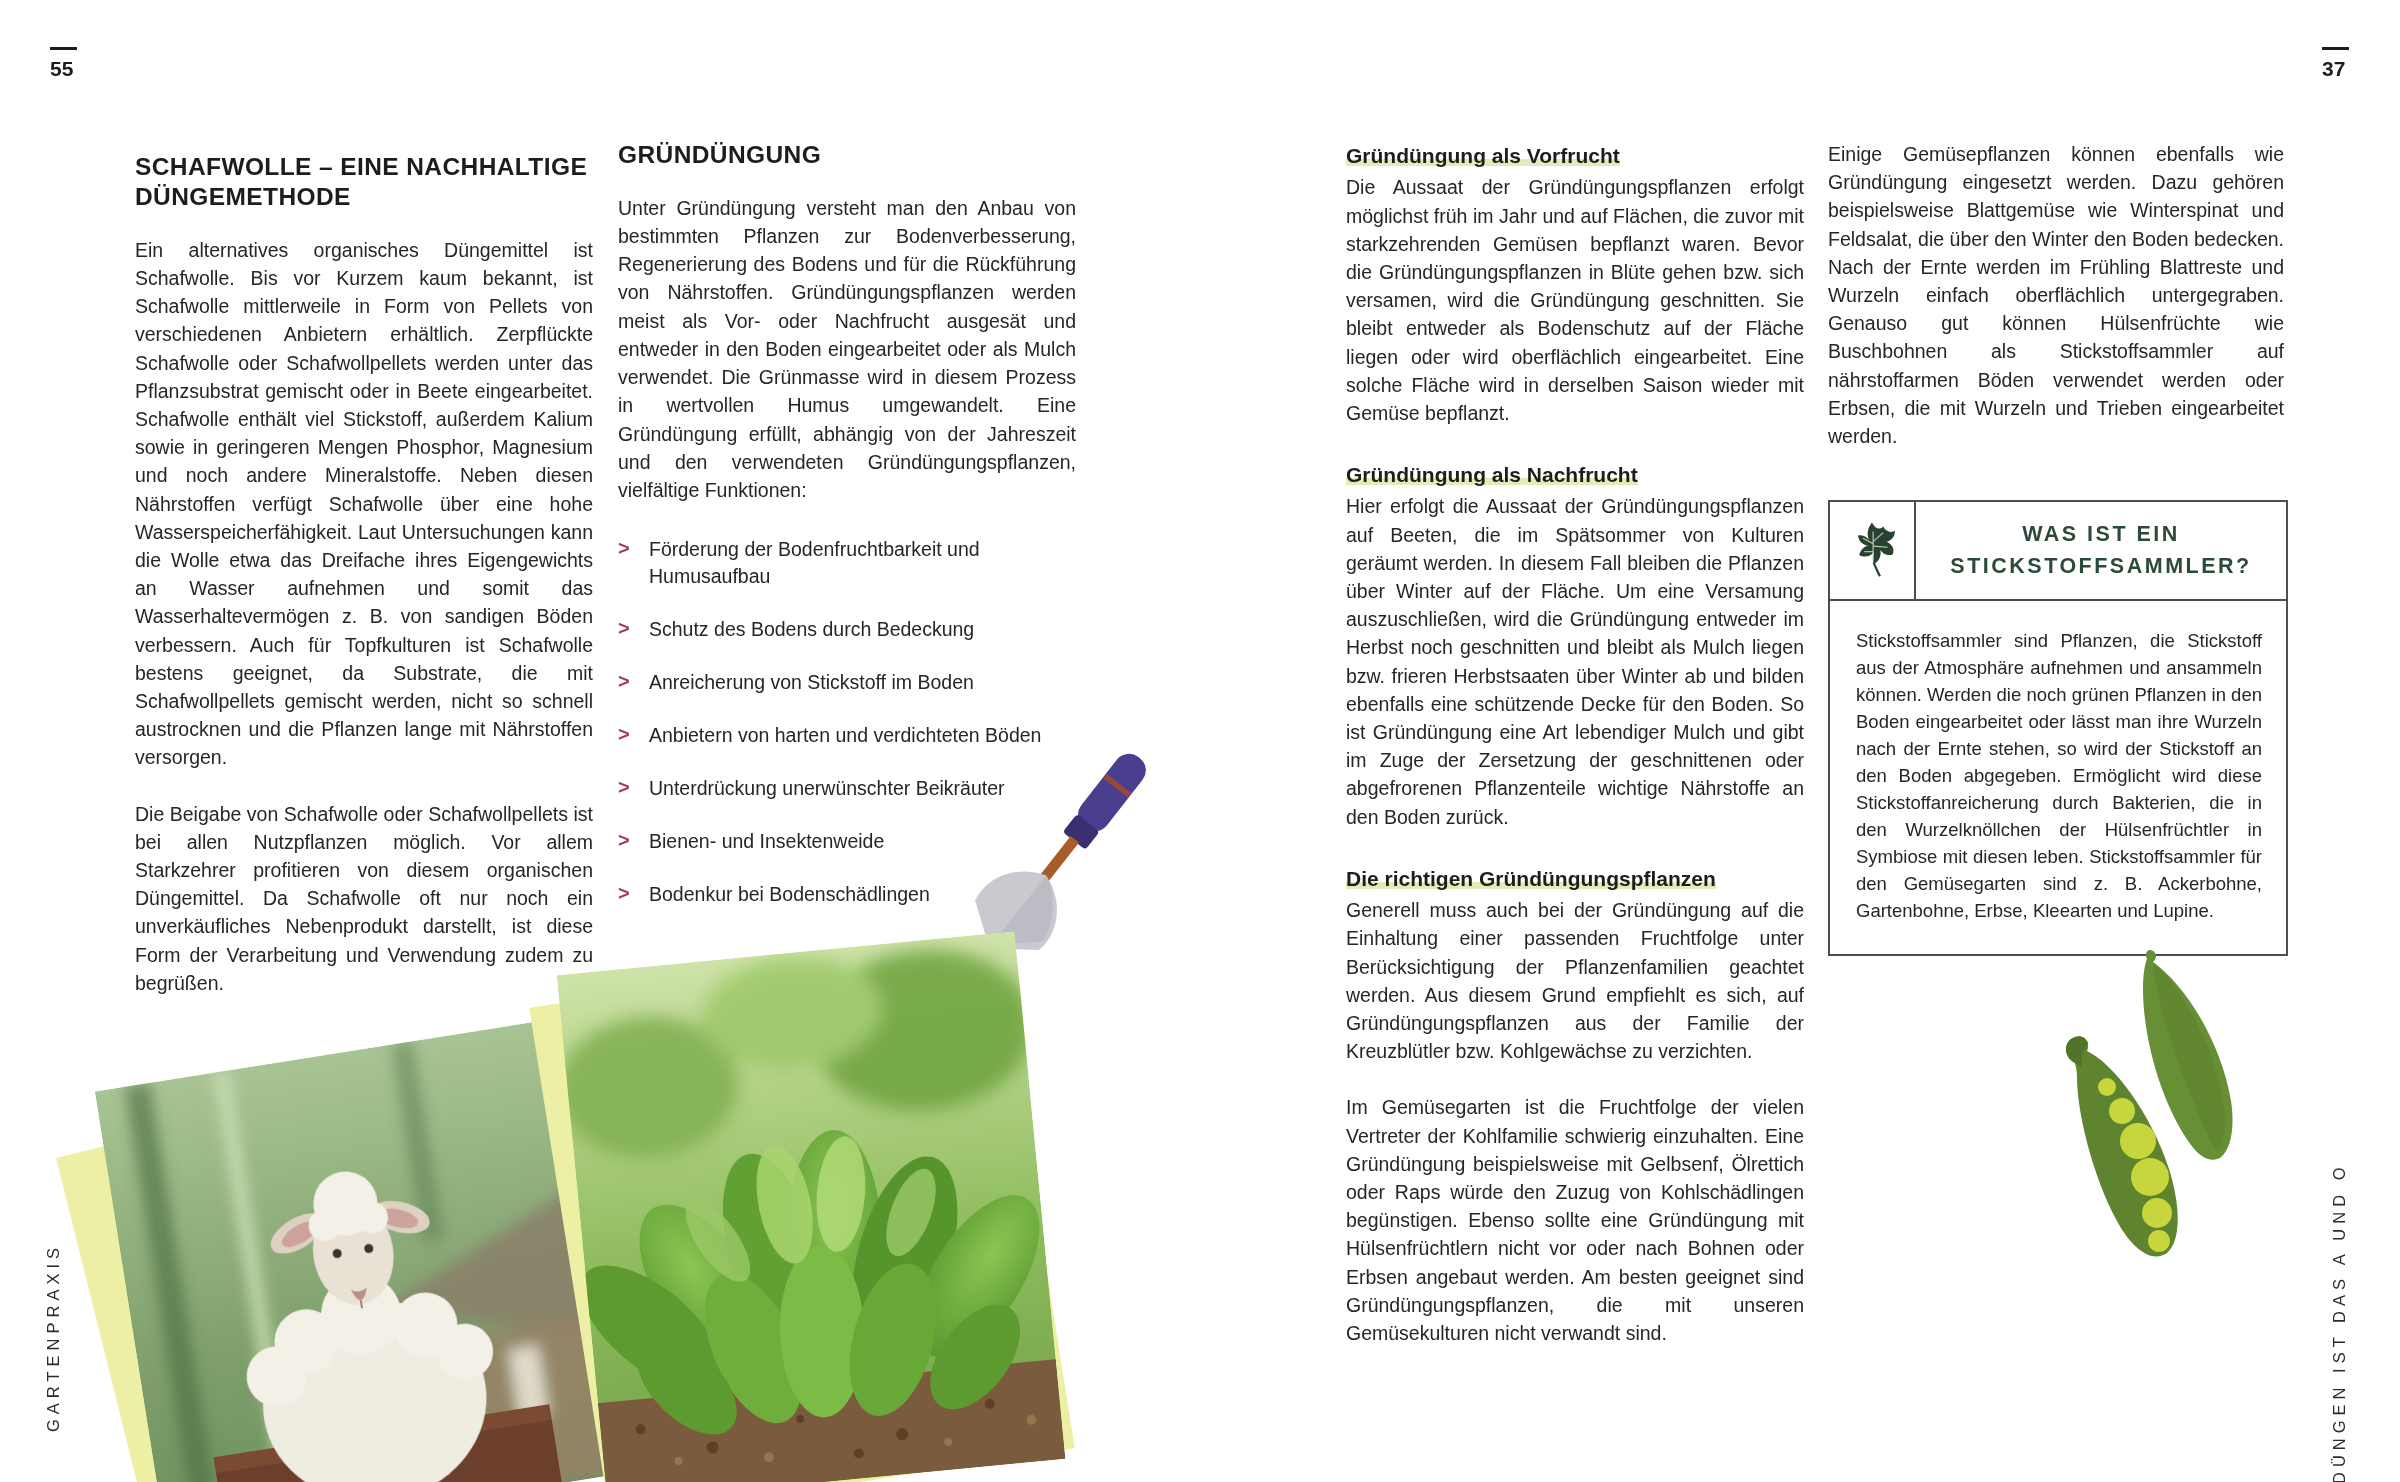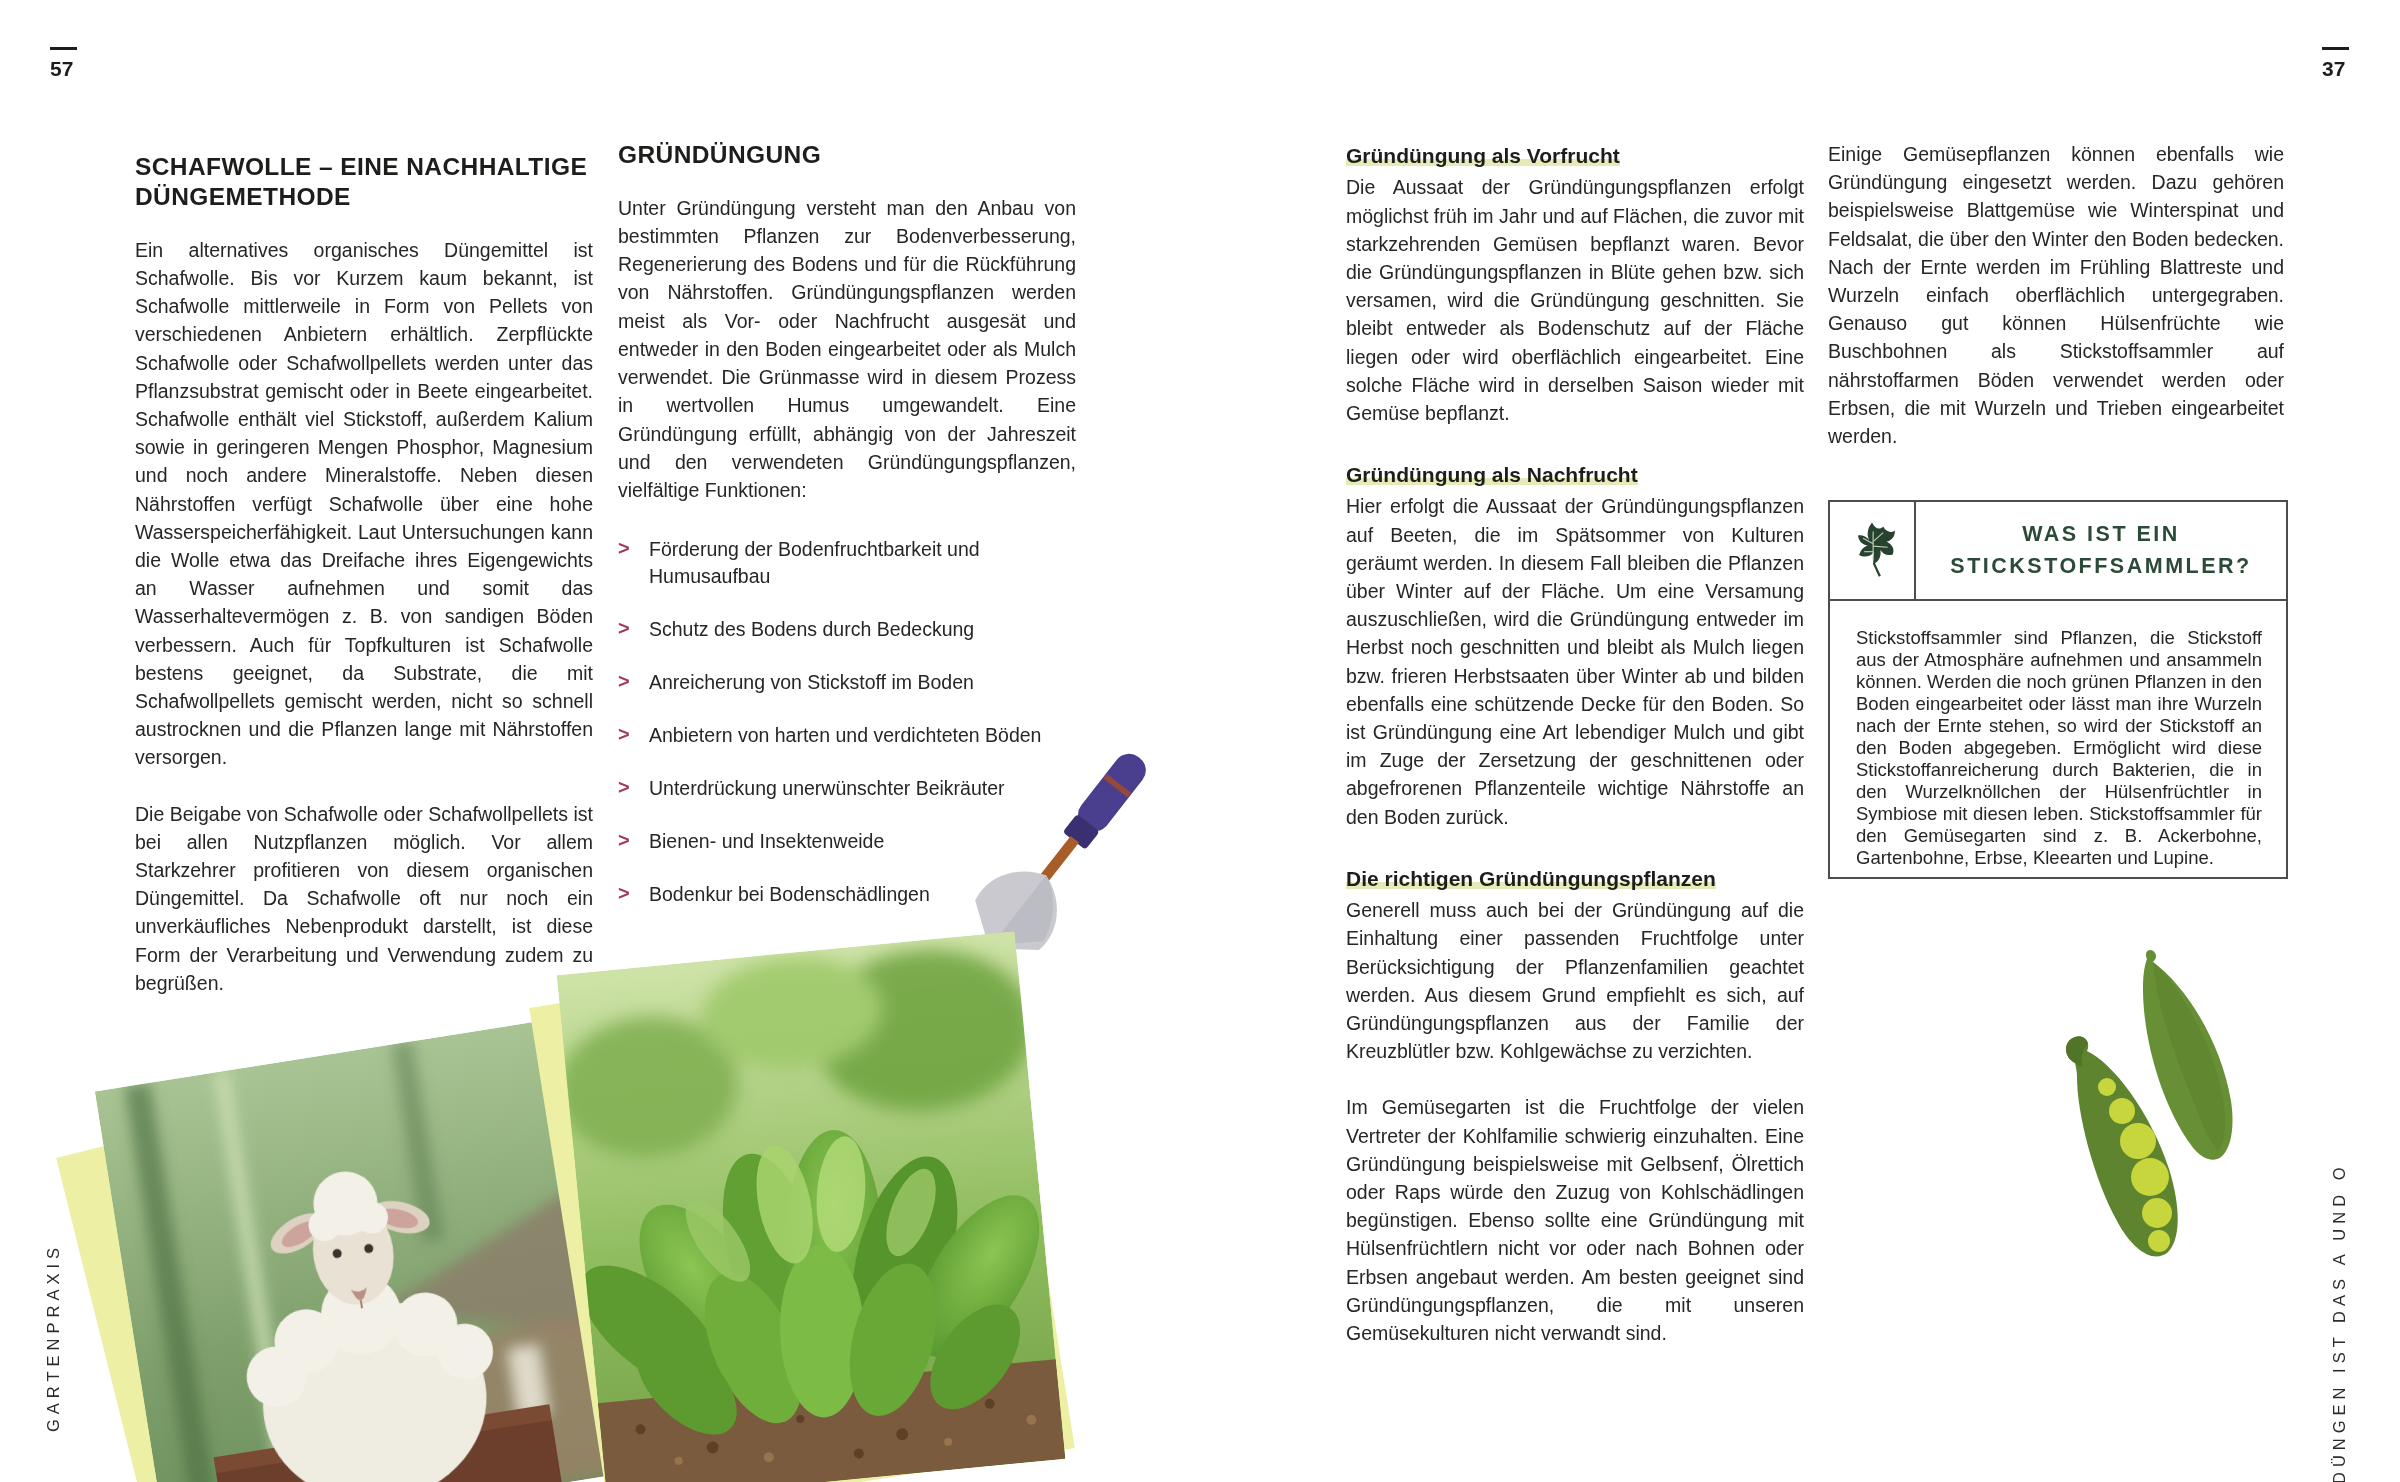--- a/index.html
+++ b/index.html
@@ -51,39 +51,39 @@
   }
   
   .infobox{position:absolute;left:1828px;top:500px;width:456px;border:2px solid #4d4d4d;background:#fff;}
   .infobox-header{display:flex;border-bottom:2px solid #4d4d4d;align-items:stretch;}
   .infobox-leafcell{width:84px;border-right:2px solid #4d4d4d;display:flex;align-items:center;justify-content:center;}
   .infobox-titlecell{flex:1;display:flex;align-items:center;justify-content:center;padding:16px 24px;}
   .infobox-title{
     text-align:center;color:#2b4a38;font-weight:700;font-size:21.5px;line-height:1.5;
     letter-spacing:2.5px;text-transform:uppercase;
   }
-  .infobox-body{padding:26px 24px 8px 26px;font-size:18.5px;line-height:22px;text-align:justify;hyphens:auto;}
+  .infobox-body{padding:26px 24px 30px 26px;font-size:18.5px;line-height:27px;text-align:justify;hyphens:auto;}
   
   .abs{position:absolute;}
   .photo-backing{position:absolute;background:#edf0a4;}
   .photo{position:absolute;overflow:hidden;}
   .photo svg{display:block;}
   .sheep-backing{left:10px;top:70px;width:470px;height:420px;transform:rotate(-14deg);}
   .sheep-photo{left:38px;top:28px;width:455px;height:460px;transform:rotate(-9deg);}
   .lettuce-backing{left:22px;top:48px;width:470px;height:520px;transform:rotate(-9deg);}
   .lettuce-photo{left:36px;top:32px;width:460px;height:530px;transform:rotate(-5.5deg);}
 </style>
 </head>
 <body>
 
 <div class="spread">
 
   <div class="pagenum pagenum-left">
     <span class="rule"></span>
-    <span>57</span>
+    <span>55</span>
   </div>
   <div class="side-label side-left">GARTENPRAXIS</div>
 
   <div class="col col-a">
     <h1><span>SCHAFWOLLE – EINE NACHHALTIGE</span><br>
     <span>DÜNGEMETHODE</span></h1>
     <p class="body">Ein alternatives organisches Düngemittel ist Schafwolle. Bis vor Kurzem kaum bekannt, ist Schafwolle mittlerweile in Form von Pellets von verschiedenen Anbietern erhältlich. Zerpflückte Schafwolle oder Schafwollpellets werden unter das Pflanzsubstrat gemischt oder in Beete eingearbeitet. Schafwolle enthält viel Stickstoff, außerdem Kalium sowie in geringeren Mengen Phosphor, Magnesium und noch andere Mineralstoffe. Neben diesen Nährstoffen verfügt Schafwolle über eine hohe Wasserspeicherfähigkeit. Laut Untersuchungen kann die Wolle etwa das Dreifache ihres Eigengewichts an Wasser aufnehmen und somit das Wasserhaltevermögen z. B. von sandigen Böden verbessern. Auch für Topfkulturen ist Schafwolle bestens geeignet, da Substrate, die mit Schafwollpellets gemischt werden, nicht so schnell austrocknen und die Pflanzen lange mit Nährstoffen versorgen.</p>
     <p class="body">Die Beigabe von Schafwolle oder Schafwollpellets ist bei allen Nutzpflanzen möglich. Vor allem Starkzehrer profitieren von diesem organischen Düngemittel. Da Schafwolle oft nur noch ein unverkäufliches Nebenprodukt darstellt, ist diese Form der Verarbeitung und Verwendung zudem zu begrüßen.</p>
   </div>
 

